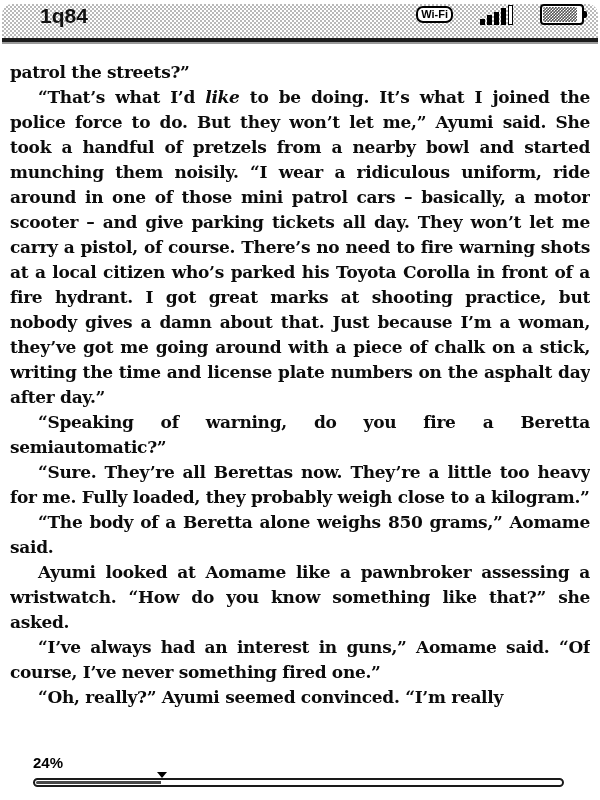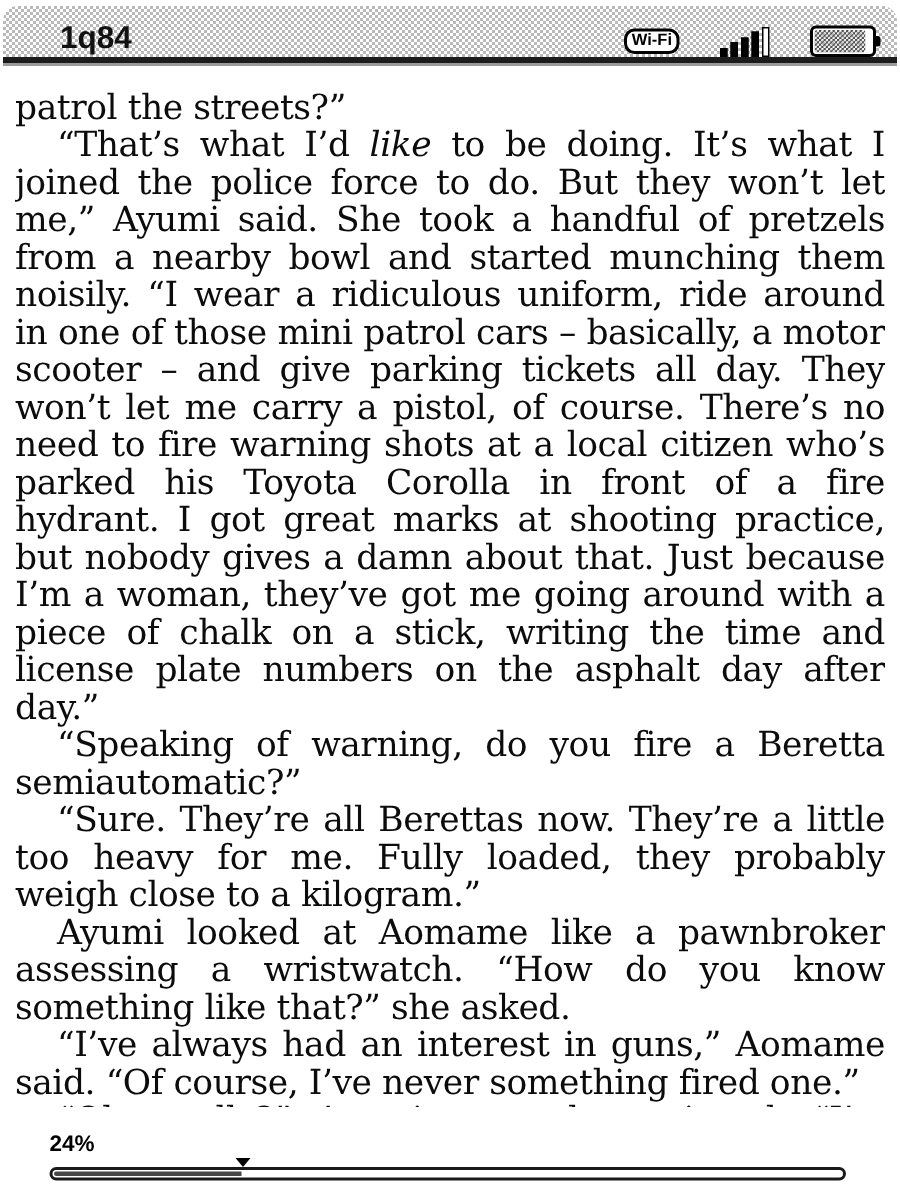--- a/index.html
+++ b/index.html
@@ -16,21 +16,21 @@
     position:absolute;top:4px;left:2px;right:2px;height:38px;
     background-color:#fff;
     background-image:
       linear-gradient(45deg,#b9b9b9 25%,transparent 25%,transparent 75%,#b9b9b9 75%),
       linear-gradient(45deg,#b9b9b9 25%,transparent 25%,transparent 75%,#b9b9b9 75%);
     background-size:4px 4px;
     background-position:0 0,2px 2px;
     border-radius:10px 10px 0 0;
     border-bottom:4px solid #1c1c1c;
     box-shadow:0 2px 0 #9a9a9a;
-    display:flex;align-items:flex-end;justify-content:space-between;
+    display:flex;align-items:flex-start;justify-content:space-between;
     padding:0 14px 0 0;box-sizing:border-box;
   }
   .book-title{
     font-weight:bold;font-size:21px;color:#111;
     padding-left:38px;letter-spacing:0;
   }
   .status-icons{display:flex;align-items:center;gap:27px;}
   .wifi-badge{
     font-weight:bold;font-size:11px;color:#000;
     border:2px solid #000;border-radius:7px;
@@ -56,22 +56,22 @@
     border-radius:2px;
   }
   .battery-nub{
     position:absolute;right:-5px;top:5px;width:3px;height:7px;
     background:#000;border-radius:0 2px 2px 0;
   }
   
   .reader{
     position:absolute;top:60px;left:10px;right:10px;bottom:62px;
     font-family:"DejaVu Serif", serif;
-    font-weight:400;
-    font-size:23px;line-height:25px;
+    font-weight:700;
+    font-size:17px;line-height:25px;
     text-align:justify;
     letter-spacing:-0.3px;
     color:#0c0c0c;
     overflow:hidden;
   }
   .reader p{margin:0;padding:0;}
   .reader p.indent{text-indent:28px;}
   .reader i{font-style:italic;}
   
   .footer{position:absolute;left:0;right:0;bottom:0;height:46px;text-align:right;}
@@ -115,20 +115,21 @@
       <span class="battery-nub"></span>
     </span>
   </div>
 </div>
 
 <div class="reader" id="reader">
     <p class=""><span>patrol the streets?”</span></p>
     <p class="indent"><span>“That’s what I’d </span><i>like</i><span> to be doing. It’s what I joined the police force to do. But they won’t let me,” Ayumi said. She took a handful of pretzels from a nearby bowl and started munching them noisily. “I wear a ridiculous uniform, ride around in one of those mini patrol cars – basically, a motor scooter – and give parking tickets all day. They won’t let me carry a pistol, of course. There’s no need to fire warning shots at a local citizen who’s parked his Toyota Corolla in front of a fire hydrant. I got great marks at shooting practice, but nobody gives a damn about that. Just because I’m a woman, they’ve got me going around with a piece of chalk on a stick, writing the time and license plate numbers on the asphalt day after day.”</span></p>
     <p class="indent"><span>“Speaking of warning, do you fire a Beretta semiautomatic?”</span></p>
     <p class="indent"><span>“Sure. They’re all Berettas now. They’re a little too heavy for me. Fully loaded, they probably weigh close to a kilogram.”</span></p>
+    <p class="indent"><span>“The body of a Beretta alone weighs 850 grams,” Aomame said.</span></p>
     <p class="indent"><span>Ayumi looked at Aomame like a pawnbroker assessing a wristwatch. “How do you know something like that?” she asked.</span></p>
     <p class="indent"><span>“I’ve always had an interest in guns,” Aomame said. “Of course, I’ve never something fired one.”</span></p>
     <p class="indent"><span>“Oh, really?” Ayumi seemed convinced. “I’m really</span></p>
   </div>
 
 <div class="footer">
   <span class="progress-label">24%</span>
   <div class="pbar">
     <div class="pfill" style="width: calc(24% - 1px);"></div>
     <div class="pmarker" style="left: calc(24% - 4px);"></div>

